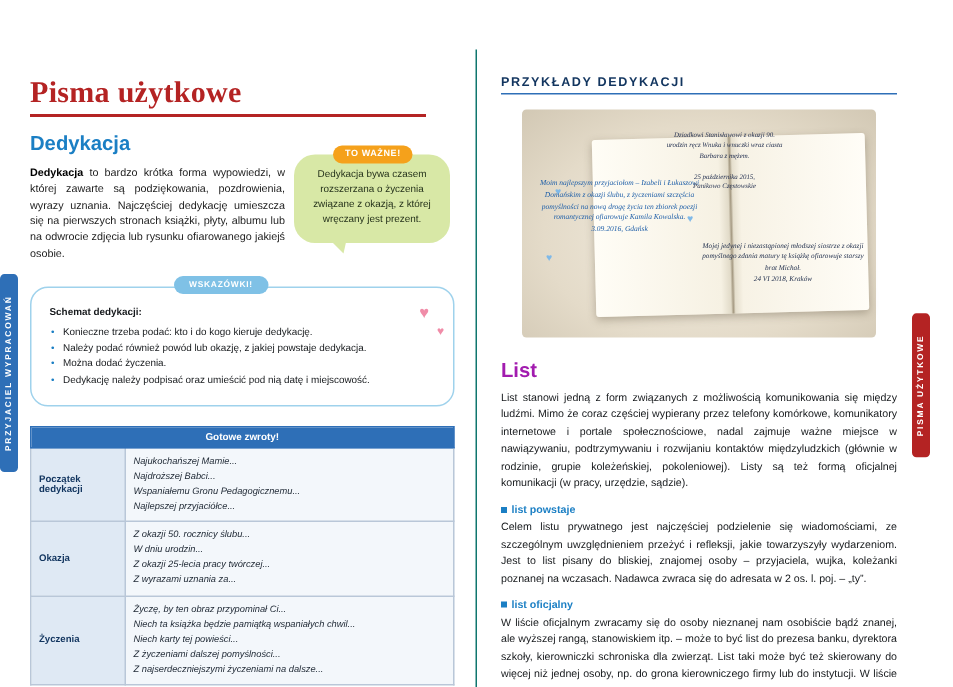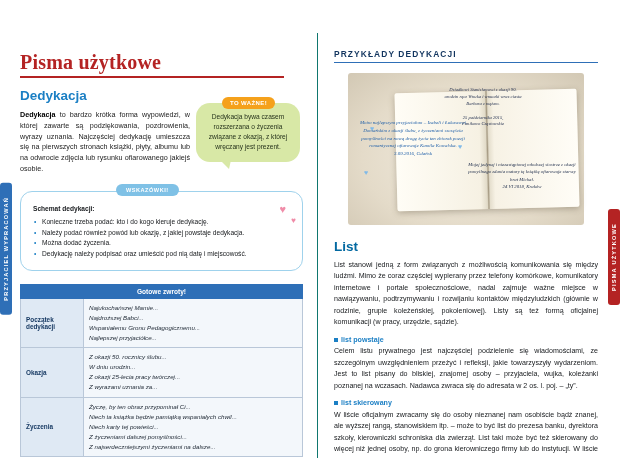--- a/index.html
+++ b/index.html
@@ -300,21 +300,21 @@
     color: #24324f;
     text-align: center;
   }
   .mini-heart {
     position: absolute;
     color: #7fb9e8;
     font-size: 7px;
   }
 
   h2.list-title {
-    color: #0369a1;
+    color: #a21caf;
     font-size: 13.5px;
     font-weight: bold;
     margin: 14px 0 6px 0;
   }
   .rp-body {
     font-size: 7.1px;
     line-height: 1.62;
     color: #16191c;
     text-align: justify;
   }
@@ -437,21 +437,21 @@
 
     <div class="rp-body">
       <p>List stanowi jedną z form związanych z możliwością komunikowania się między ludźmi. Mimo że coraz częściej wypierany przez telefony komórkowe, komunikatory internetowe i portale społecznościowe, nadal zajmuje ważne miejsce w nawiązywaniu, podtrzymywaniu i rozwijaniu kontaktów międzyludzkich (głównie w rodzinie, grupie koleżeńskiej, pokoleniowej). Listy są też formą oficjalnej komunikacji (w pracy, urzędzie, sądzie).</p>
 
       <p>
         <span class="bullet-head"><span class="sq"></span><span>list powstaje</span></span><br>
         <span>Celem listu prywatnego jest najczęściej podzielenie się wiadomościami, ze szczególnym uwzględnieniem przeżyć i refleksji, jakie towarzyszyły wydarzeniom. Jest to list pisany do bliskiej, znajomej osoby – przyjaciela, wujka, koleżanki poznanej na wczasach. Nadawca zwraca się do adresata w 2 os. l. poj. – „ty”.</span>
       </p>
 
       <p>
-        <span class="bullet-head"><span class="sq"></span><span>list skierowany</span></span><br>
+        <span class="bullet-head"><span class="sq"></span><span>list oficjalny</span></span><br>
         <span>W liście oficjalnym zwracamy się do osoby nieznanej nam osobiście bądź znanej, ale wyższej rangą, stanowiskiem itp. – może to być list do prezesa banku, dyrektora szkoły, kierowniczki schroniska dla zwierząt. List taki może być też skierowany do więcej niż jednej osoby, np. do grona kierowniczego firmy lub do instytucji. W liście oficjalnym</span>
       </p>
     </div>
 
     <div class="tab tab-right">PISMA UŻYTKOWE</div>
     <div class="folio folio-right">331</div>
   </div>
 </div>
 
 </body></html>

